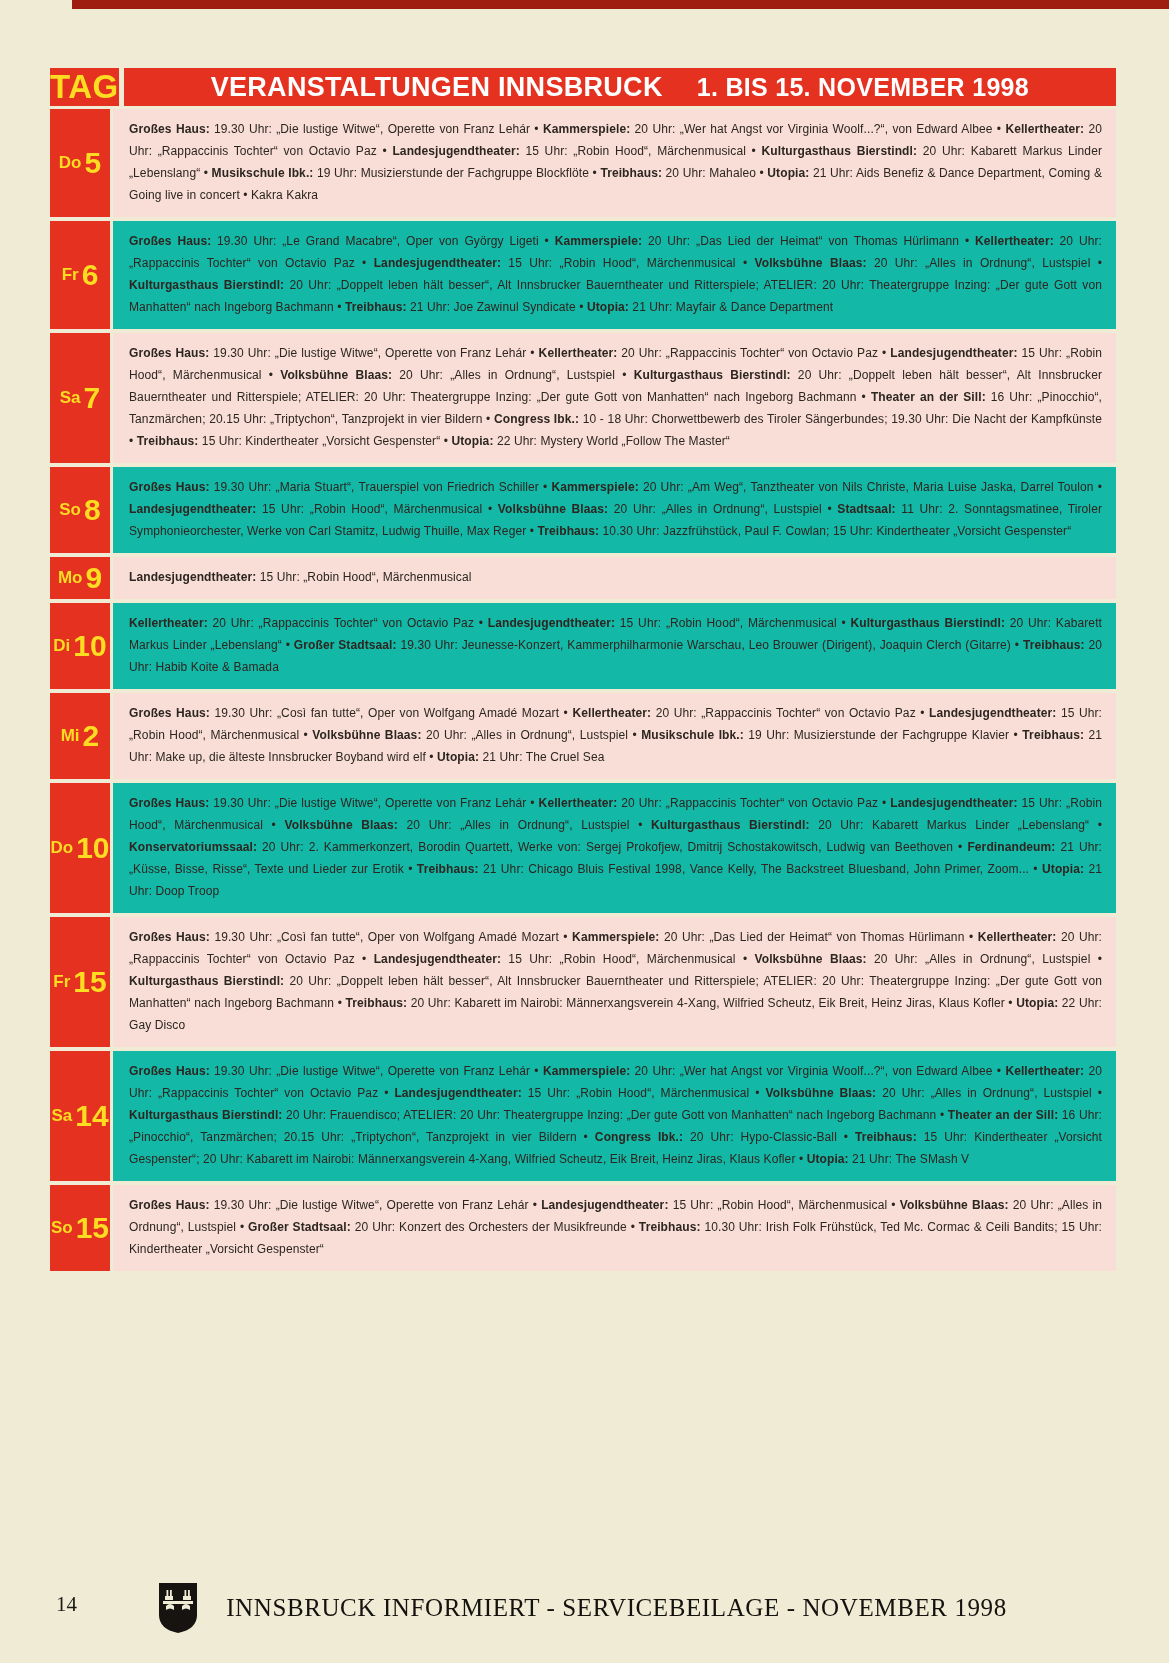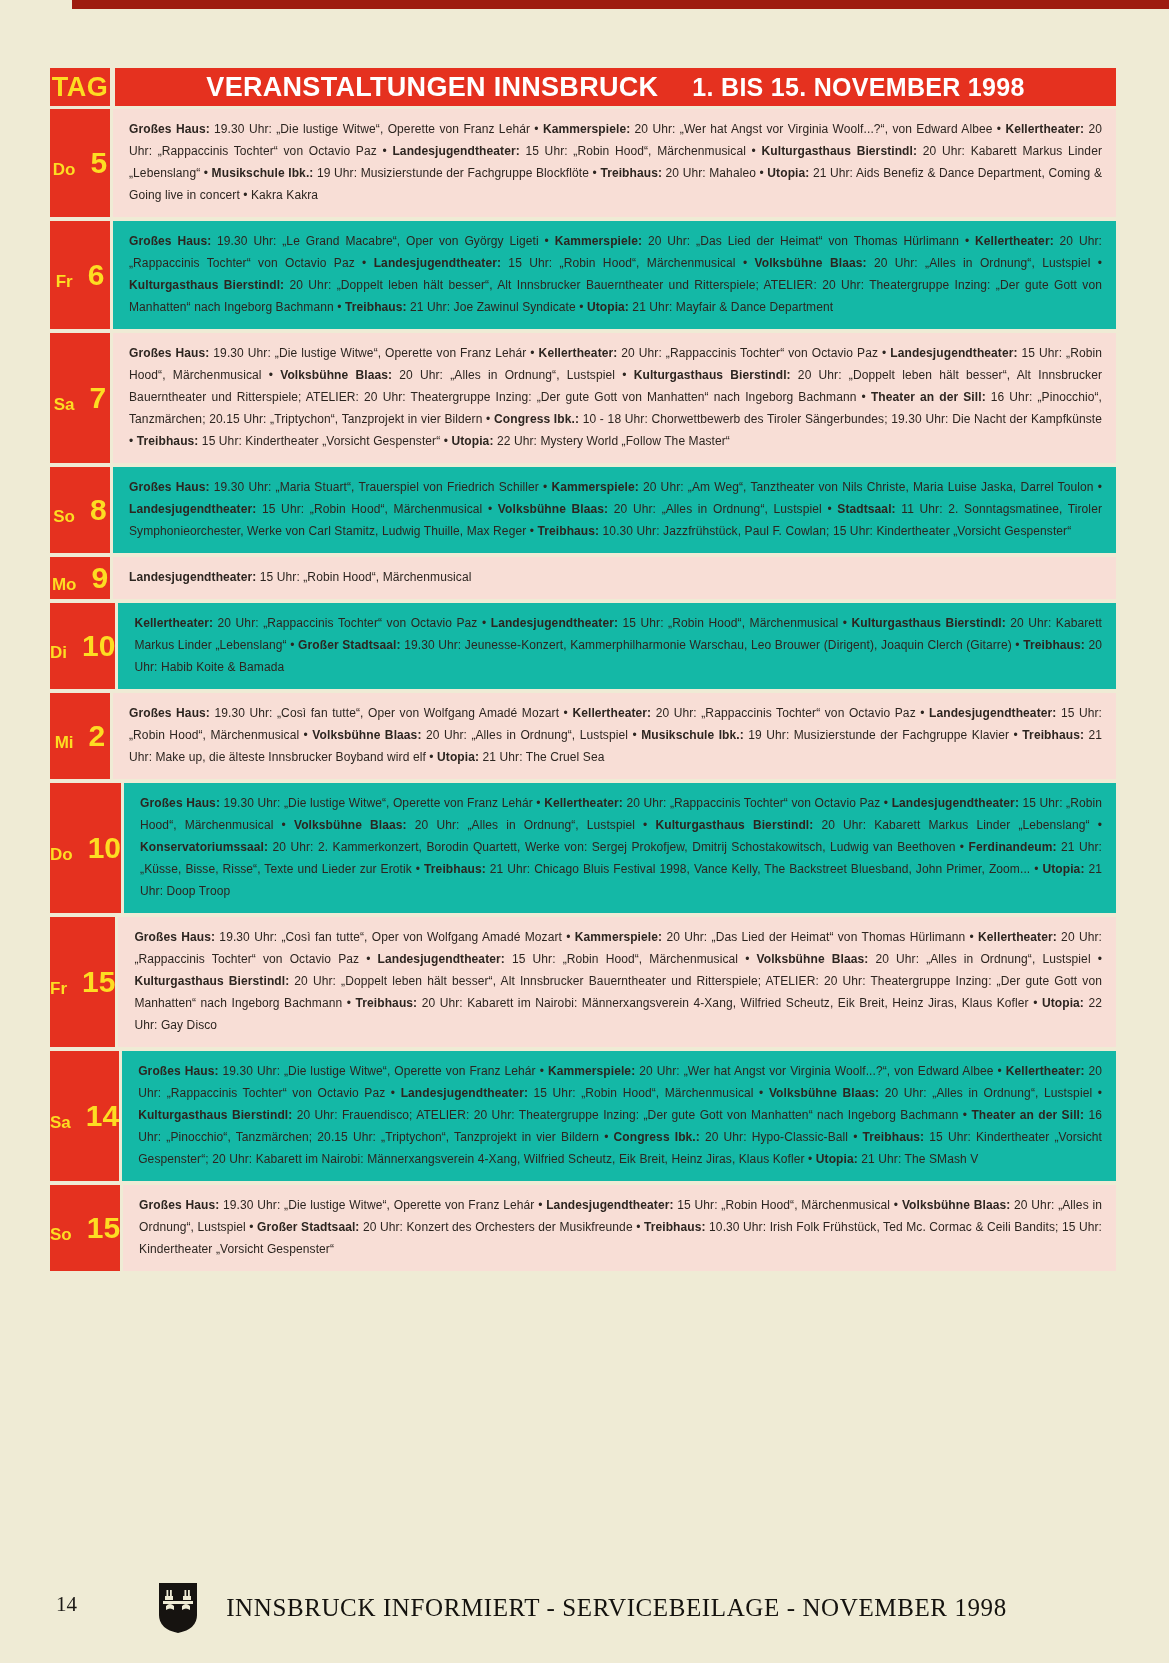--- a/index.html
+++ b/index.html
@@ -8,35 +8,35 @@
     background:#efebd5; overflow:hidden;
     font-family:"Liberation Sans", sans-serif;
   }
   .top-strip { position:absolute; top:0; left:72px; right:0; height:9px; background:#9e1c10; }
 
   .calendar { position:absolute; left:50px; top:68px; width:1066px; }
   .header-row { display:flex; gap:5px; height:38px; margin-bottom:3px; }
   .tag-cell {
     flex:0 0 60px; background:#e5311f; color:#fddd22;
     display:flex; align-items:center; justify-content:center;
-    font-weight:bold; font-size:27px; letter-spacing:0.5px;
+    font-weight:bold; font-size:33px; letter-spacing:0.5px;
   }
   .header-main {
     flex:1; background:#e5311f; display:flex; align-items:center;
     justify-content:center; gap:34px;text-align:right;
   }
   .title  { color:#ffffff; font-weight:bold; font-size:27px; letter-spacing:0.3px; }
   .daterange { color:#ffffff; font-weight:bold; font-size:25px; letter-spacing:0.3px; }
 
   .day-row { display:flex; gap:3px; margin-bottom:4px; }
   .day-cell {
     flex:0 0 60px; background:#e5311f; color:#fddd22;
     display:flex; align-items:center; justify-content:center;
   }
-  .day-inner { display:flex; align-items:flex-end; gap:15px; }
+  .day-inner { display:flex; align-items:center; gap:3px; }
   .weekday { font-size:17px; font-weight:bold; }
   .daynum  { font-size:30px; font-weight:bold; }
 
   .events {
     flex:1; padding:9px 14px 11px 16px;
     font-size:12px; line-height:22px; letter-spacing:0.1px;
     color:#2c2520; text-align:justify;
   }
   .events b { font-weight:bold; }
   .row-pink  .events { background:#f8ded6; }

